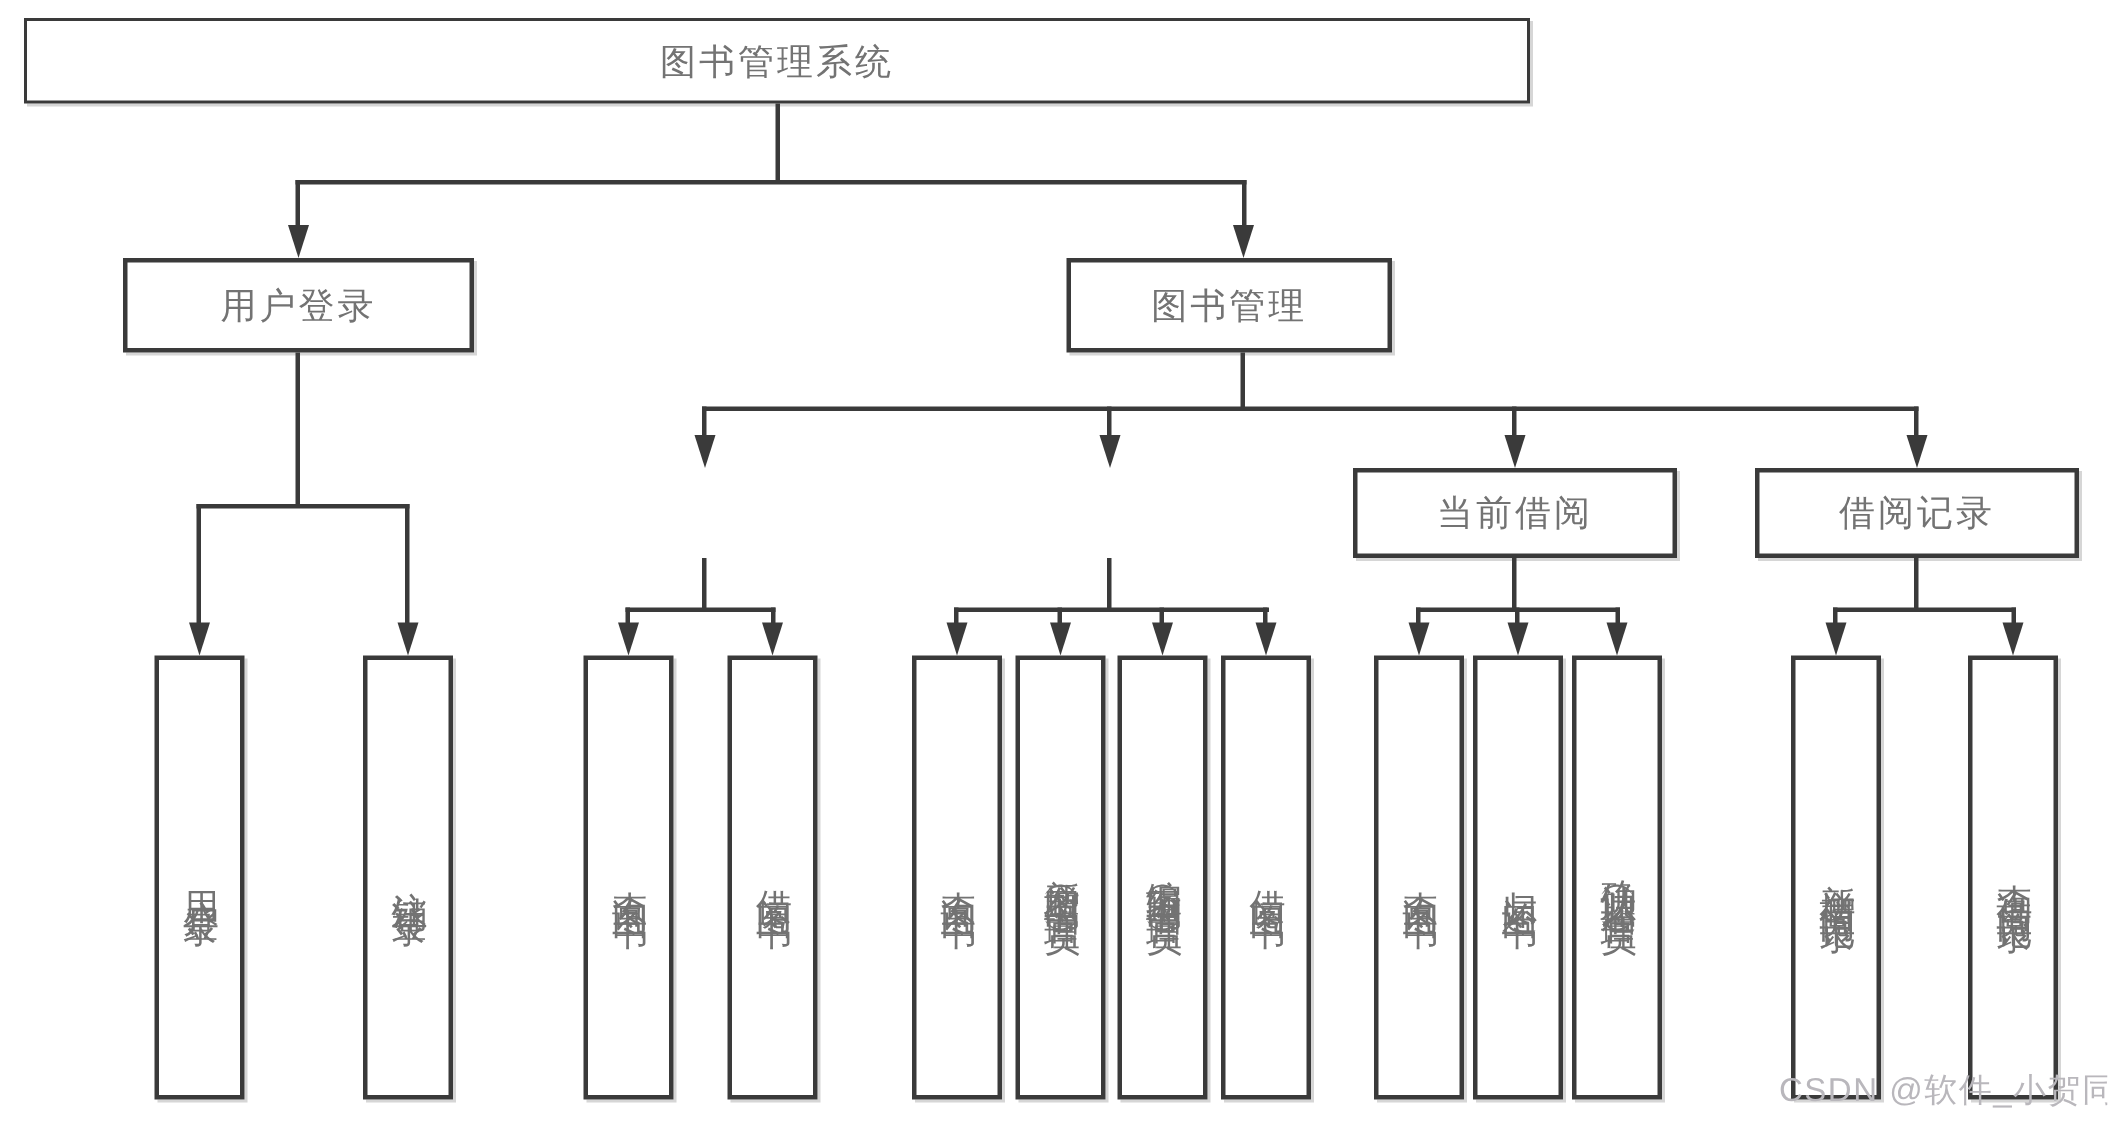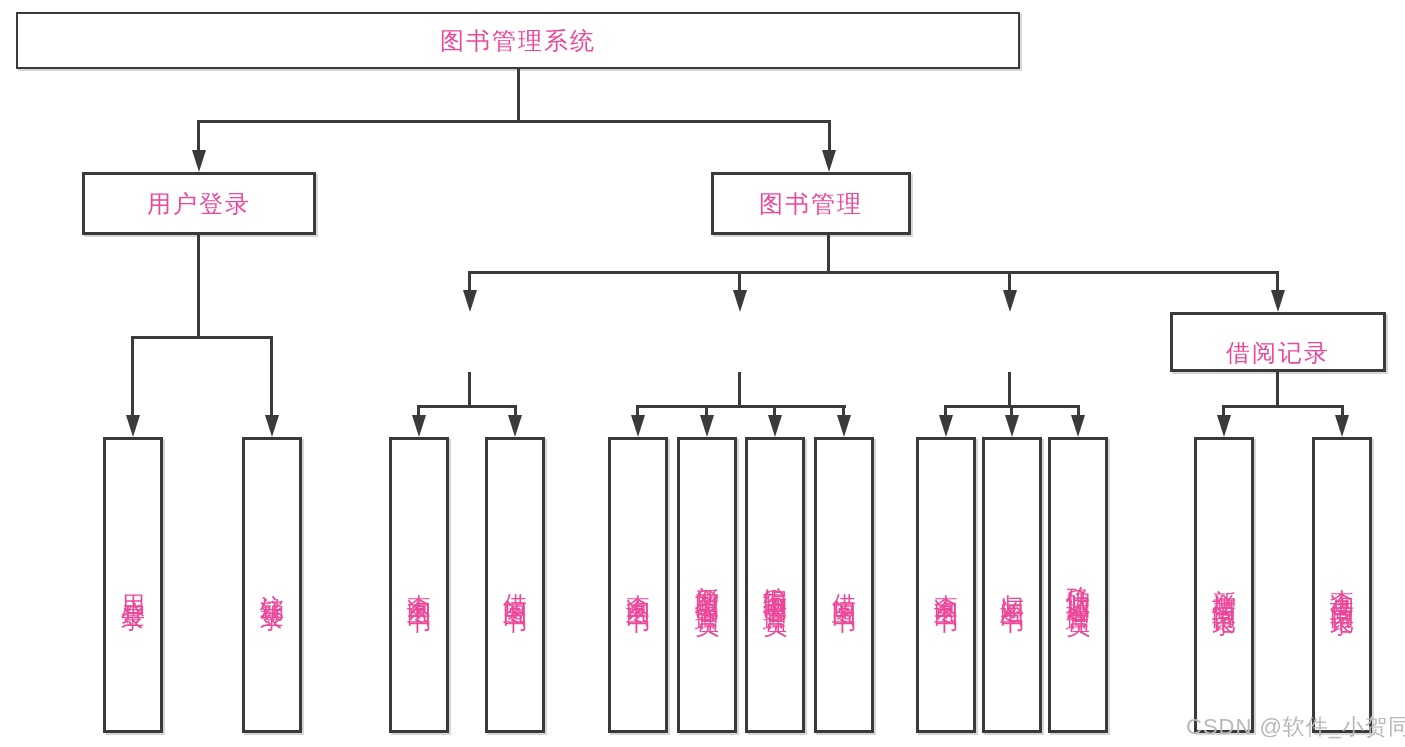--- a/index.html
+++ b/index.html
@@ -8,21 +8,21 @@
     width:1405px;height:747px;
     background:#ffffff;
     font-family:"Liberation Sans", sans-serif;
     overflow:hidden;
   }
   .node{
     position:absolute;
     box-sizing:border-box;
     border:3px solid #3a3a3a;
     background:#ffffff;
-    color:#ec4899;
+    color:#737373;
     display:flex;
     align-items:center;
     justify-content:center;
     box-shadow:2px 2px 0 rgba(90,90,90,0.25);
   }
   .node.root{border-width:2px;}
   .node span{font-size:24px;letter-spacing:2px;white-space:nowrap;}
   .node .vtext{
     writing-mode:vertical-rl;
     text-orientation:mixed;
@@ -55,25 +55,28 @@
 
 <div class="canvas">
 
   <div class="node root" style="left:16px;top:12px;width:1004px;height:57px;">
     <span>图书管理系统</span>
   </div>
 
   <div class="node" style="left:82px;top:172px;width:234px;height:63px;">
     <span>用户登录</span>
   </div>
-  <div class="node" style="left:711px;top:172px;width:200px;height:63px;">
+  <div class="node" style="left:711px;top:172px;width:217px;height:63px;">
     <span>图书管理</span>
   </div>
 
-  <div class="node" style="left:1170px;top:312px;width:216px;height:60px;align-items:flex-end;">
+  <div class="node" style="left:902px;top:312px;width:216px;height:60px;">
+    <span>当前借阅</span>
+  </div>
+  <div class="node" style="left:1170px;top:312px;width:216px;height:60px;">
     <span>借阅记录</span>
   </div>
 
   <div class="node" style="left:103px;top:437px;width:60px;height:296px;">
     <span class="vtext">用户登录</span>
   </div>
   <div class="node" style="left:242px;top:437px;width:60px;height:296px;">
     <span class="vtext">注销登录</span>
   </div>
 

